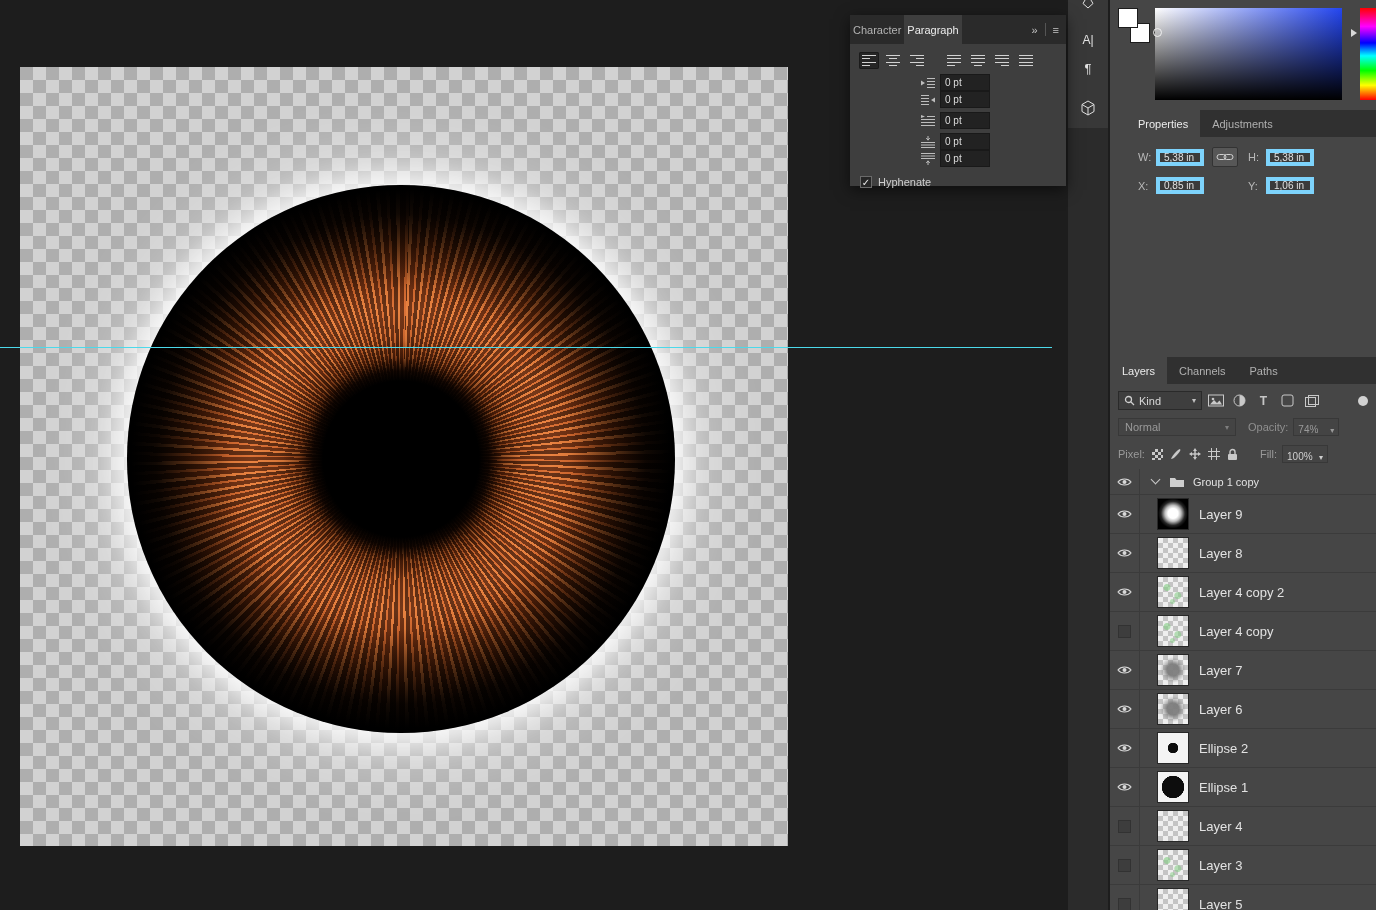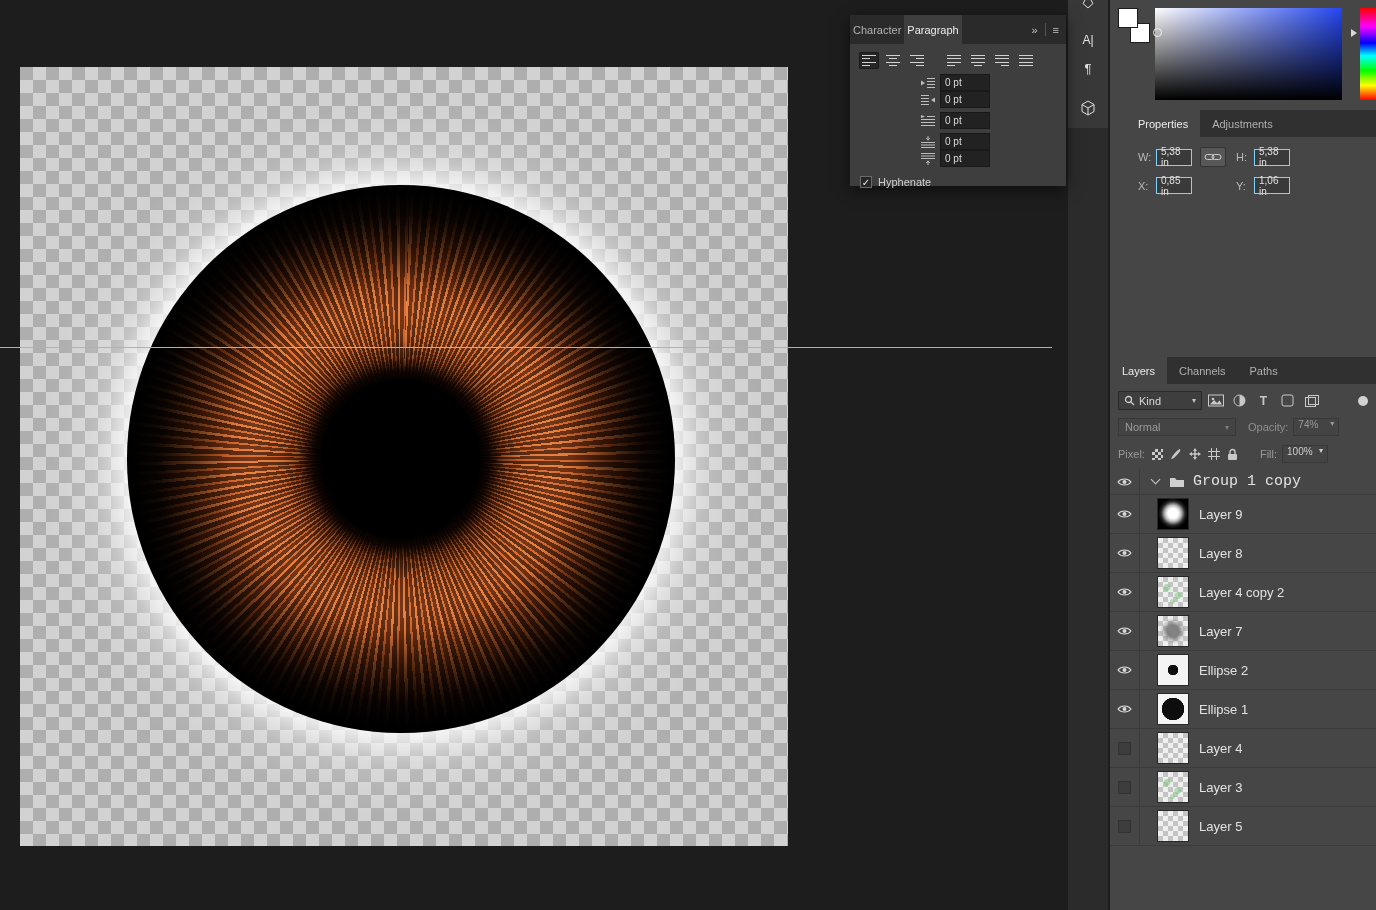--- a/index.html
+++ b/index.html
@@ -83,21 +83,21 @@
                  border-top:4px solid transparent; border-bottom:4px solid transparent; border-left:6px solid #d8d8d8; }
 
   
   .props-panel { position:absolute; left:16px; top:110px; width:266px; height:247px; background:#464646; }
   .props-title-row { display:flex; align-items:center; gap:9px; padding:10px 10px 9px 9px;
                      border-bottom:1px solid #3a3a3a; color:#e6e6e6; font-size:11px; }
   .props-thumb { width:26px; height:21px; background:#5c5c5c; border-radius:2px;
                  display:flex; align-items:center; justify-content:center; }
   .pf-row { display:flex; align-items:center; margin:10px 0 0 12px; font-size:11px; color:#b8b8b8; }
   .pf-label { width:18px; }
-  .pf-field { width:36px; height:17px; background:#3a3a3a; border:1px solid #7dd3fc; color:#e0e0e0;
+  .pf-field { width:48px; height:17px; background:#3a3a3a; border:4px solid #7dd3fc; color:#e0e0e0;
               font-size:10px; display:flex; align-items:center; padding:0 4px; }
   .link-btn { width:26px; height:20px; background:#575757; border:1px solid #333; border-radius:2px;
               margin:0 8px; display:flex; align-items:center; justify-content:center; }
   .link-spacer { width:26px; margin:0 8px; }
   .pf-label2 { width:18px; margin-left:2px; }
 
   
   .layers-panel { position:absolute; left:0; top:357px; width:266px; height:553px; background:#464646; overflow:hidden; }
   .lp-controls { padding:7px 4px 0 8px; }
   .kind-row { display:flex; align-items:center; }
@@ -106,39 +106,39 @@
   .kind-select .arrow { margin-left:auto; font-size:8px; color:#c0c0c0; }
   .fbtn { width:21px; height:18px; margin-left:3px; display:flex; align-items:center; justify-content:center; color:#c6c6c6; }
   .fbtn.type-glyph { font-size:12px; font-weight:bold; }
   .circle-toggle { width:10px; height:10px; border-radius:50%; background:#d2d2d2; margin-left:auto; margin-right:4px; }
   .blend-row { display:flex; align-items:center; margin-top:8px; font-size:11px; color:#8f8f8f; }
   .blend-select { width:118px; height:18px; background:#444; border:1px solid #383838; color:#9a9a9a;
                   display:flex; align-items:center; padding:0 6px; }
   .blend-select .arrow { margin-left:auto; font-size:8px; color:#7e7e7e; }
   .op-label { margin-left:12px; }
   .val-box { width:46px; height:18px; margin-left:5px; background:#444; border:1px solid #383838;
-             color:#9a9a9a; font-size:10px; display:flex; align-items:flex-start; padding:0 4px; }
+             color:#9a9a9a; font-size:10px; display:flex; align-items:flex-end; padding:0 4px; }
   .val-box .arrow { margin-left:auto; font-size:8px; }
   .lock-row { display:flex; align-items:center; margin-top:9px; font-size:11px; color:#999; }
   .lock-ico { margin-left:7px; display:flex; align-items:center; }
   .checker-ico { width:11px; height:11px;
                  background-image:conic-gradient(#c9c9c9 25%, transparent 25% 50%, #c9c9c9 50% 75%, transparent 75%);
                  background-size:6px 6px; }
   .fill-label { margin-left:22px; }
   .fill-box { color:#cfcfcf; }
   .layer-rows { position:absolute; left:0; top:112px; right:0; bottom:0; }
   .layer-row { display:flex; align-items:center; height:39px; background:#464646; border-bottom:1px solid #3b3b3b; }
   .layer-row.group-row { height:26px; }
   .eye-cell { width:30px; align-self:stretch; border-right:1px solid #3b3b3b; display:flex;
               align-items:center; justify-content:center; }
   .eye-empty { width:13px; height:13px; background:#3d3d3d; border:1px solid #323232; }
   .chev { width:7px; height:7px; border-right:1.5px solid #c8c8c8; border-bottom:1.5px solid #c8c8c8;
           transform:rotate(45deg); margin-left:12px; margin-top:-4px; }
   .folder-ico { margin-left:10px; display:flex; }
-  .group-name { margin-left:8px; font-size:15px; color:#e2e2e2;font-family:Liberation Mono, monospace; }
+  .group-name { margin-left:8px; font-size:11px; color:#e2e2e2; }
   .thumb { width:32px; height:32px; margin-left:17px; border:1px solid #282828; flex:none; }
   .layer-name { margin-left:10px; font-size:13px; color:#e2e2e2; white-space:nowrap; }
   .t-checker { background-color:#efefef;
                background-image:conic-gradient(#c4c4c4 25%, #efefef 25% 50%, #c4c4c4 50% 75%, #efefef 75%);
                background-size:10px 10px; }
   .t-green { background-color:#efefef;
              background-image:radial-gradient(circle at 30% 35%, rgba(130,205,130,0.6) 0 3px, transparent 4px),
                               radial-gradient(circle at 66% 62%, rgba(130,205,130,0.55) 0 3px, transparent 4px),
                               radial-gradient(circle at 48% 82%, rgba(130,205,130,0.5) 0 2px, transparent 3px),
                               conic-gradient(#c4c4c4 25%, #efefef 25% 50%, #c4c4c4 50% 75%, #efefef 75%);
@@ -484,32 +484,49 @@
         <span class="eye-cell">
           <svg width="15" height="10" viewBox="0 0 15 10">
               <path d="M1 5 C4 1 11 1 14 5 C11 9 4 9 1 5 Z" fill="none" stroke="#d8d8d8" stroke-width="1.2"></path>
               <circle cx="7.5" cy="5" r="2" fill="#d8d8d8"></circle>
             </svg>
         </span>
         <span class="thumb t-green"></span>
         <span class="layer-name">Layer 4 copy 2</span>
       </div>
 
+      <div class="layer-row">
+        <span class="eye-cell">
+            <span class="eye-empty"></span>
+          </span>
+        <span class="thumb t-green"></span>
+        <span class="layer-name">Layer 4 copy</span>
+      </div>
 
       <div class="layer-row">
         <span class="eye-cell">
           <svg width="15" height="10" viewBox="0 0 15 10">
               <path d="M1 5 C4 1 11 1 14 5 C11 9 4 9 1 5 Z" fill="none" stroke="#d8d8d8" stroke-width="1.2"></path>
               <circle cx="7.5" cy="5" r="2" fill="#d8d8d8"></circle>
             </svg>
         </span>
         <span class="thumb t-gray"></span>
         <span class="layer-name">Layer 7</span>
       </div>
 
+      <div class="layer-row">
+        <span class="eye-cell">
+          <svg width="15" height="10" viewBox="0 0 15 10">
+              <path d="M1 5 C4 1 11 1 14 5 C11 9 4 9 1 5 Z" fill="none" stroke="#d8d8d8" stroke-width="1.2"></path>
+              <circle cx="7.5" cy="5" r="2" fill="#d8d8d8"></circle>
+            </svg>
+        </span>
+        <span class="thumb t-gray"></span>
+        <span class="layer-name">Layer 6</span>
+      </div>
 
       <div class="layer-row">
         <span class="eye-cell">
           <svg width="15" height="10" viewBox="0 0 15 10">
               <path d="M1 5 C4 1 11 1 14 5 C11 9 4 9 1 5 Z" fill="none" stroke="#d8d8d8" stroke-width="1.2"></path>
               <circle cx="7.5" cy="5" r="2" fill="#d8d8d8"></circle>
             </svg>
         </span>
         <span class="thumb t-ellipse-sm"></span>
         <span class="layer-name">Ellipse 2</span>

